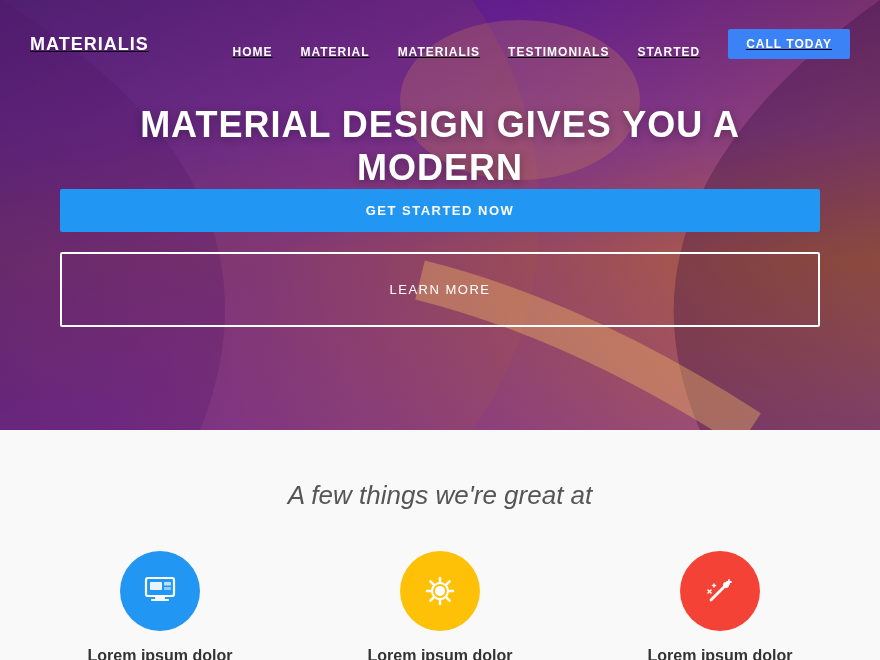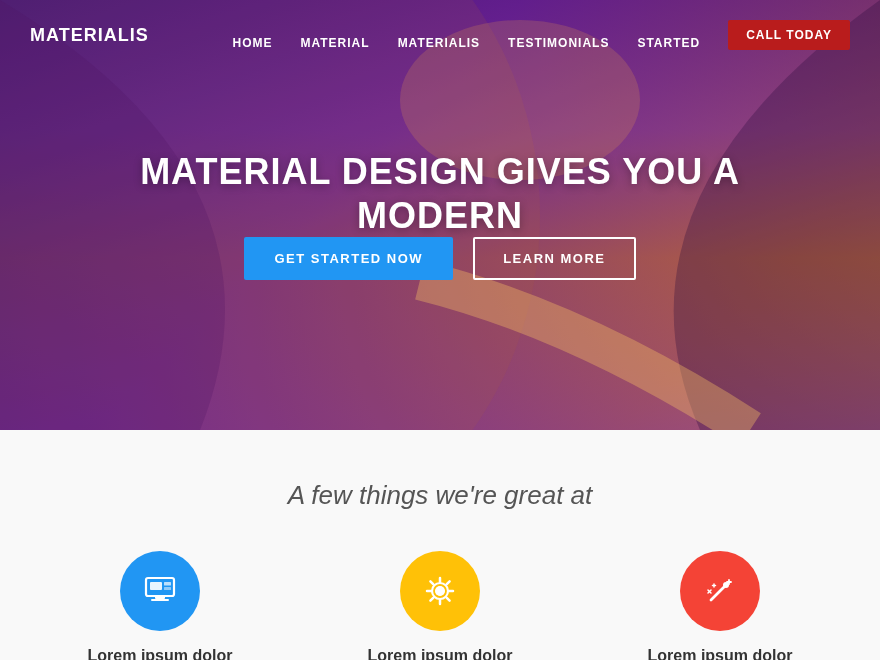--- a/index.html
+++ b/index.html
@@ -1,48 +1,49 @@
 <!DOCTYPE html>
 <html><head>
   <meta charset="utf-8">
   <style>
     * { margin: 0; padding: 0; box-sizing: border-box; }
     body { font-family: 'Arial', sans-serif; width: 880px; overflow-x: hidden; background: #f5f5f5; }
 
     
     .navbar {
       position: absolute;
-      top: 8px; left: 0; right: 0;
+      top: 17px; left: 0; right: 0;
       display: flex;
       align-items: center;
       justify-content: space-between;
       padding: 0 30px;
       height: 54px;
       z-index: 10;
+      text-decoration: underline;
     }
     .navbar-brand {
       color: #fff;
       font-weight: 900;
       font-size: 18px;
       letter-spacing: 1px;
     }
     .navbar-nav {
       display: flex;
       align-items: flex-end;
       gap: 28px;
     }
     .navbar-nav a {
       color: #fff;
       text-decoration: none;
       font-size: 12px;
       font-weight: 700;
       letter-spacing: 1px;
     }
     .btn-call {
-      background: #b91c1c;
+      background: #3b82f6;
       color: #fff !important;
       padding: 8px 18px;
       border-radius: 2px;
       font-size: 12px;
       font-weight: 700;
       letter-spacing: 1px;
       text-decoration: none;
     }
 
     
@@ -83,40 +84,41 @@
       font-weight: 900;
       line-height: 1.2;
       text-transform: uppercase;
       text-shadow: 0 2px 8px rgba(0,0,0,0.3);
       letter-spacing: 1px;
     }
     .hero-buttons {
       display: flex;
       gap: 20px;
       justify-content: center;
+      flex-direction: column;
     }
     .btn-primary-hero {
       background: #2196F3;
       color: #fff;
       border: none;
       padding: 14px 30px;
       font-size: 13px;
       font-weight: 700;
       letter-spacing: 1.5px;
       text-transform: uppercase;
       cursor: pointer;
       border-radius: 2px;
     }
     .btn-outline-hero {
       background: transparent;
       color: #fff;
       border: 2px solid #fff;
-      padding: 12px 28px;
+      padding: 28px 28px;
       font-size: 13px;
-      font-weight: 700;
+      font-weight: 400;
       letter-spacing: 1.5px;
       text-transform: uppercase;
       cursor: pointer;
       border-radius: 2px;
     }
 
     
     .features-section {
       background: #f9f9f9;
       padding: 50px 40px 40px;

